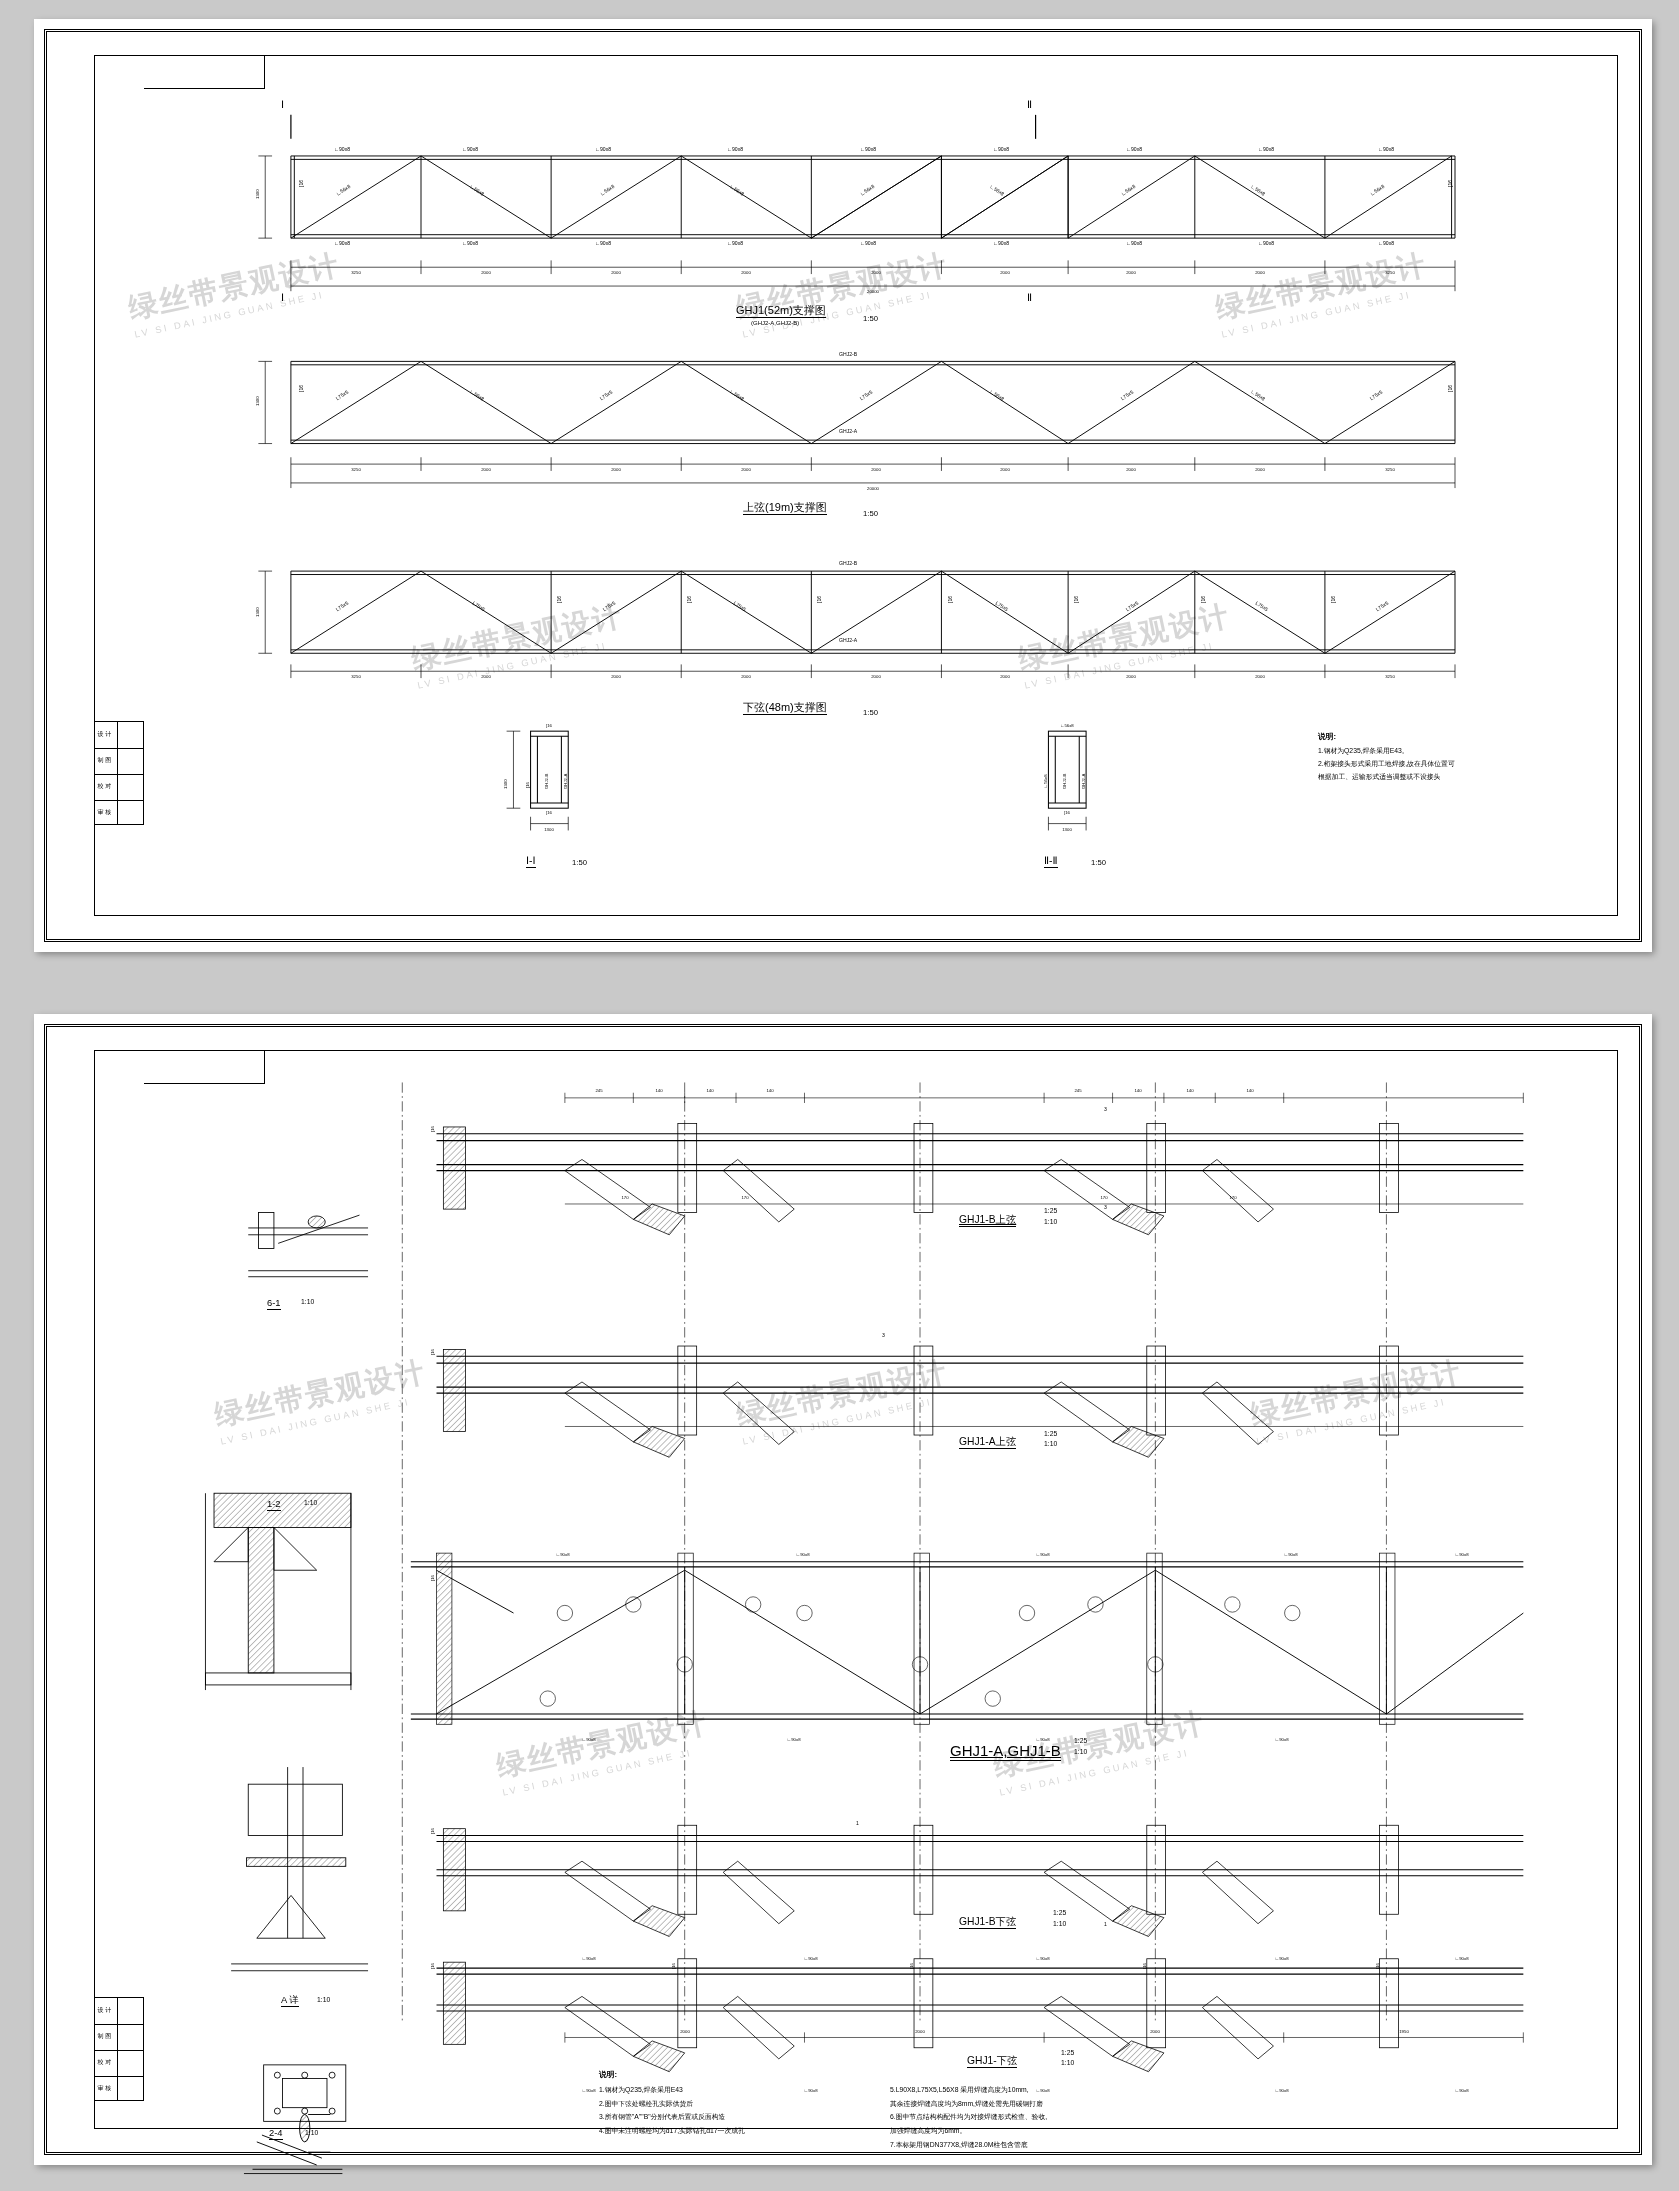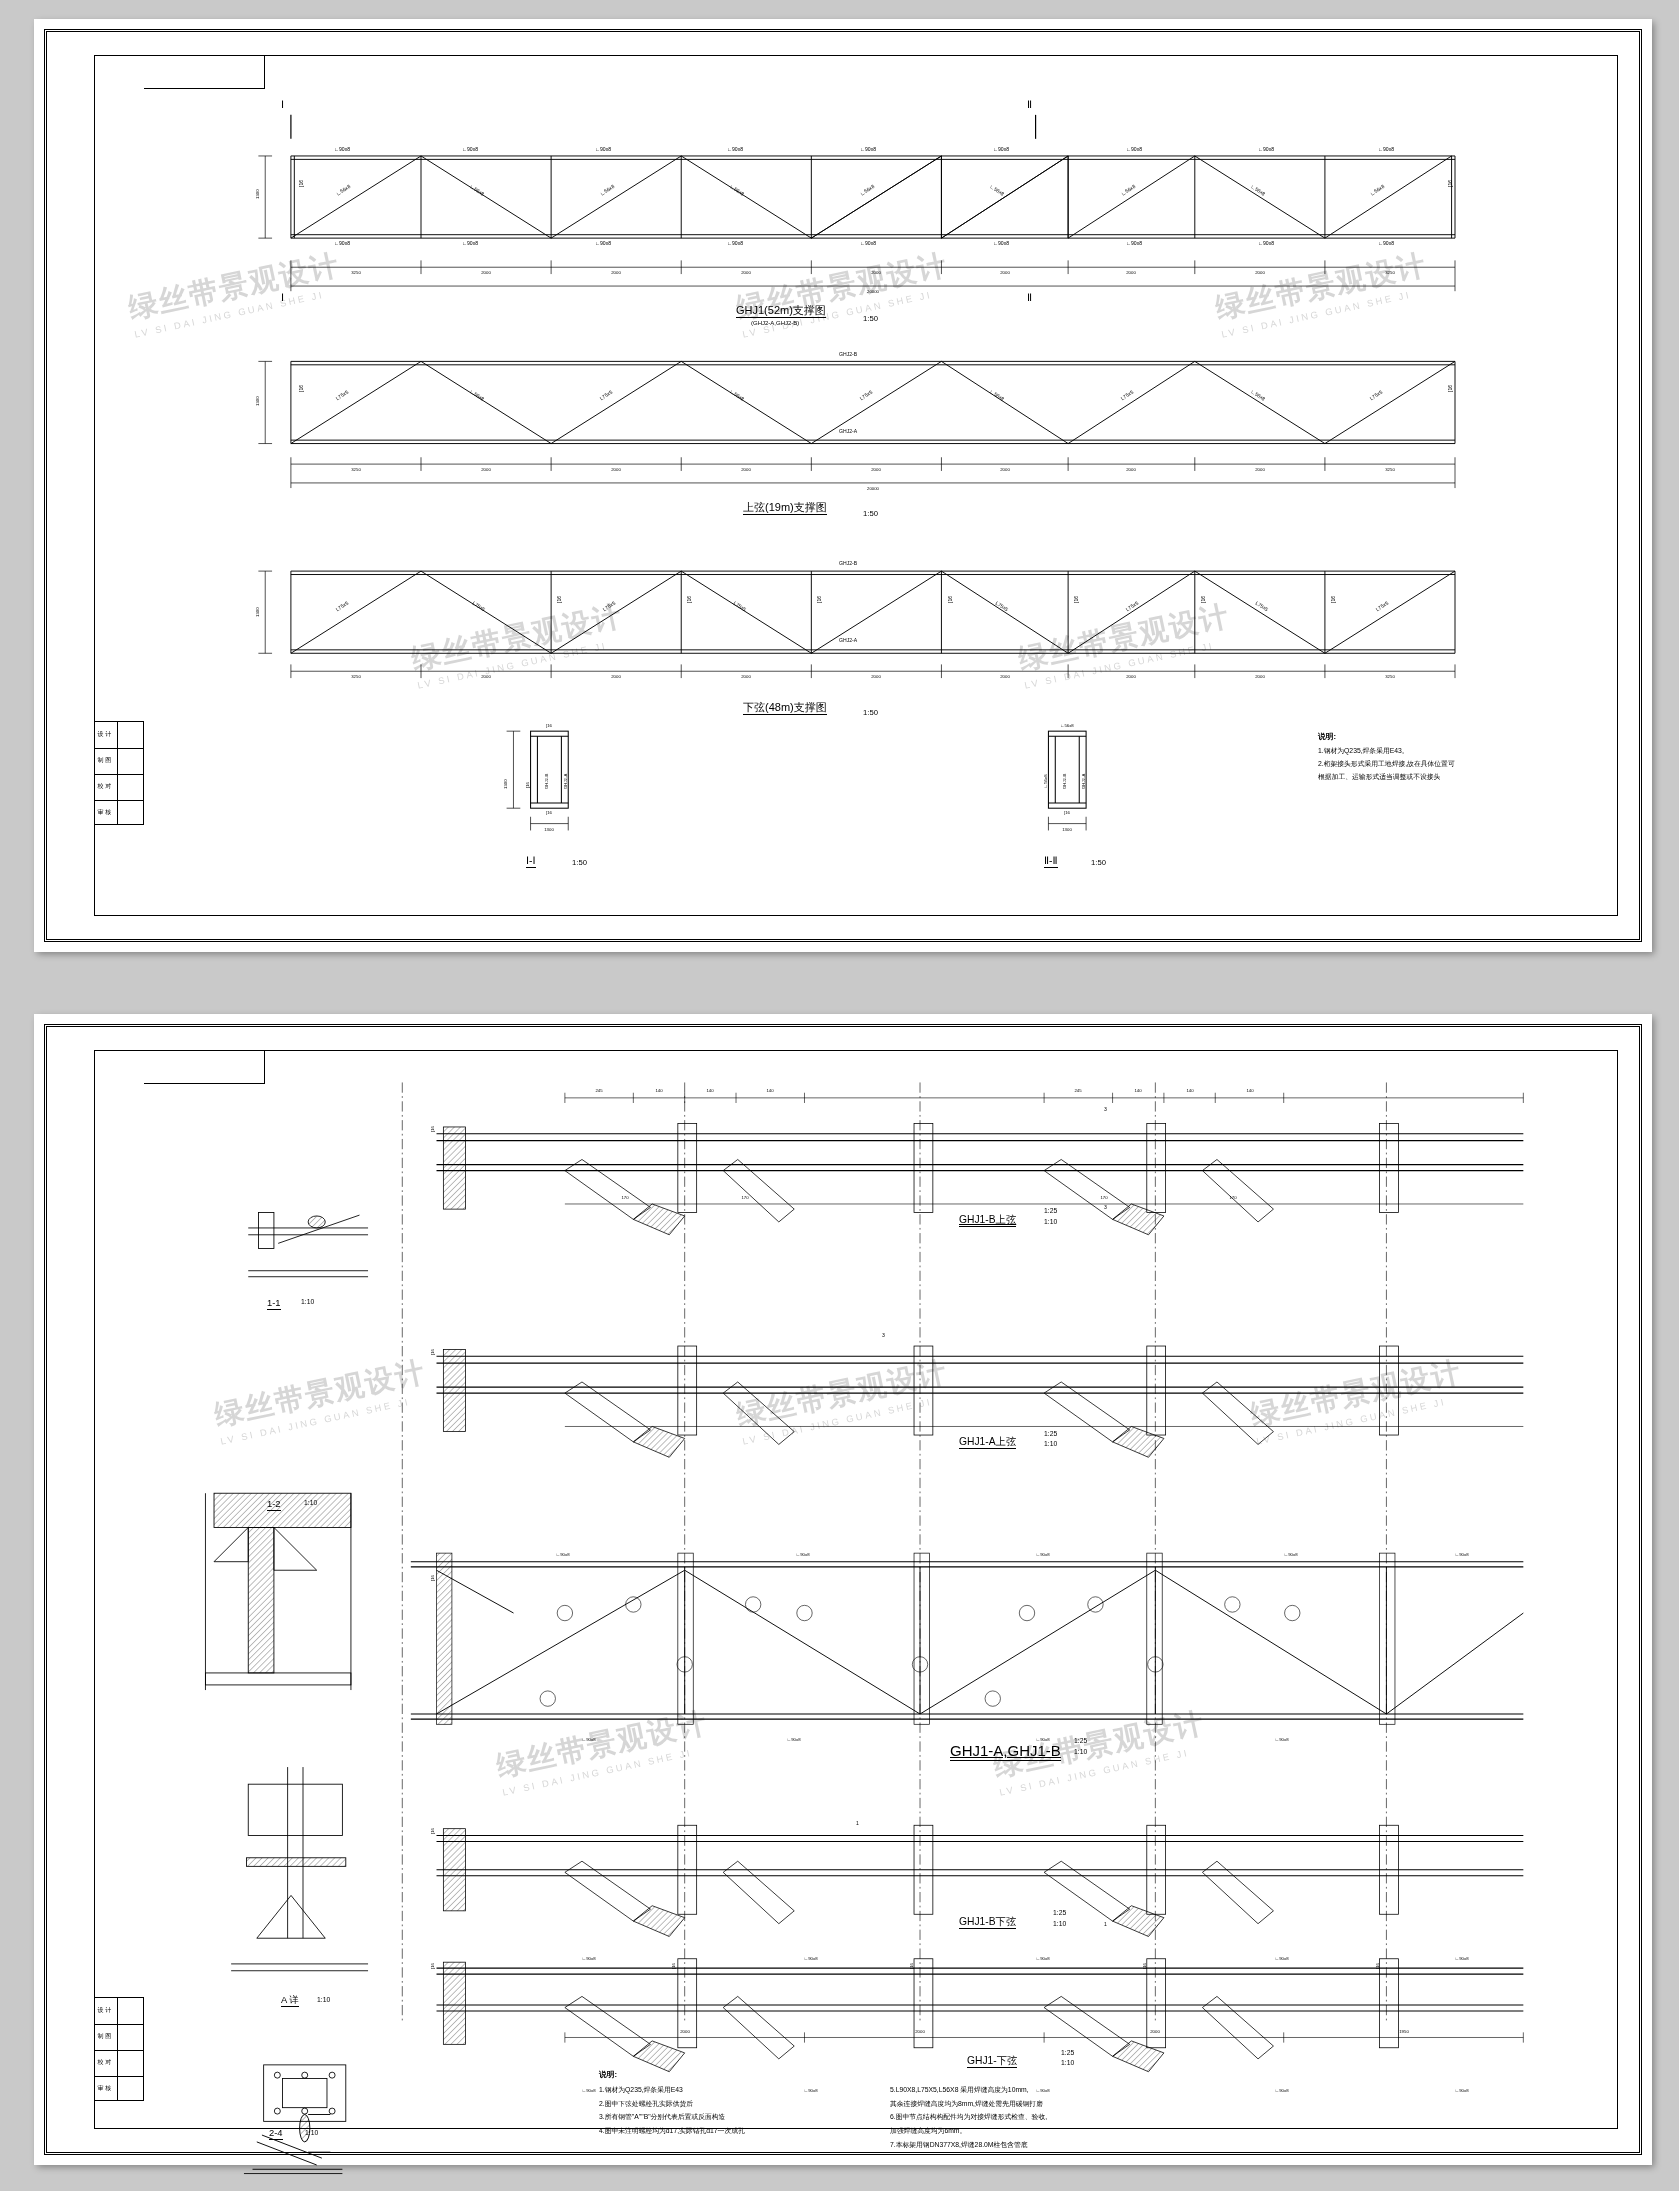--- a/index.html
+++ b/index.html
@@ -611,21 +611,21 @@
   <div class="title" style="left:925px;top:901px;font-size:10.3px;"><u>GHJ1-B下弦</u></div>
   <div class="scale" style="left:1019px;top:895px;font-size:6.8px;">1:25</div>
   <div class="scale" style="left:1019px;top:906px;font-size:6.8px;">1:10</div>
   <div class="lbl xs" style="left:1070px;top:907px;">1</div>
   <div class="lbl xs" style="left:822px;top:806px;">1</div>
 
   <div class="title" style="left:933px;top:1040px;font-size:10.3px;"><u>GHJ1-下弦</u></div>
   <div class="scale" style="left:1027px;top:1035px;font-size:6.8px;">1:25</div>
   <div class="scale" style="left:1027px;top:1045px;font-size:6.8px;">1:10</div>
 
-  <div class="title" style="left:233px;top:283px;font-size:9.4px;"><u>1-1</u></div>
+  <div class="title" style="left:233px;top:283px;font-size:9.4px;"><u>6-1</u></div>
   <div class="scale" style="left:267px;top:284px;font-size:6.8px;">1:10</div>
   <div class="title" style="left:233px;top:484px;font-size:9.4px;"><u>1-2</u></div>
   <div class="scale" style="left:270px;top:485px;font-size:6.8px;">1:10</div>
   <div class="title" style="left:247px;top:980px;font-size:9.4px;"><u>A 详</u></div>
   <div class="scale" style="left:283px;top:982px;font-size:6.8px;">1:10</div>
   <div class="title" style="left:235px;top:1113px;font-size:9.4px;"><u>2-4</u></div>
   <div class="scale" style="left:271px;top:1115px;font-size:6.8px;">1:10</div>
 
   <div class="lbl tiny" style="left:548px;top:723px;">∟90x8</div>
   <div class="lbl tiny" style="left:753px;top:723px;">∟90x8</div>

